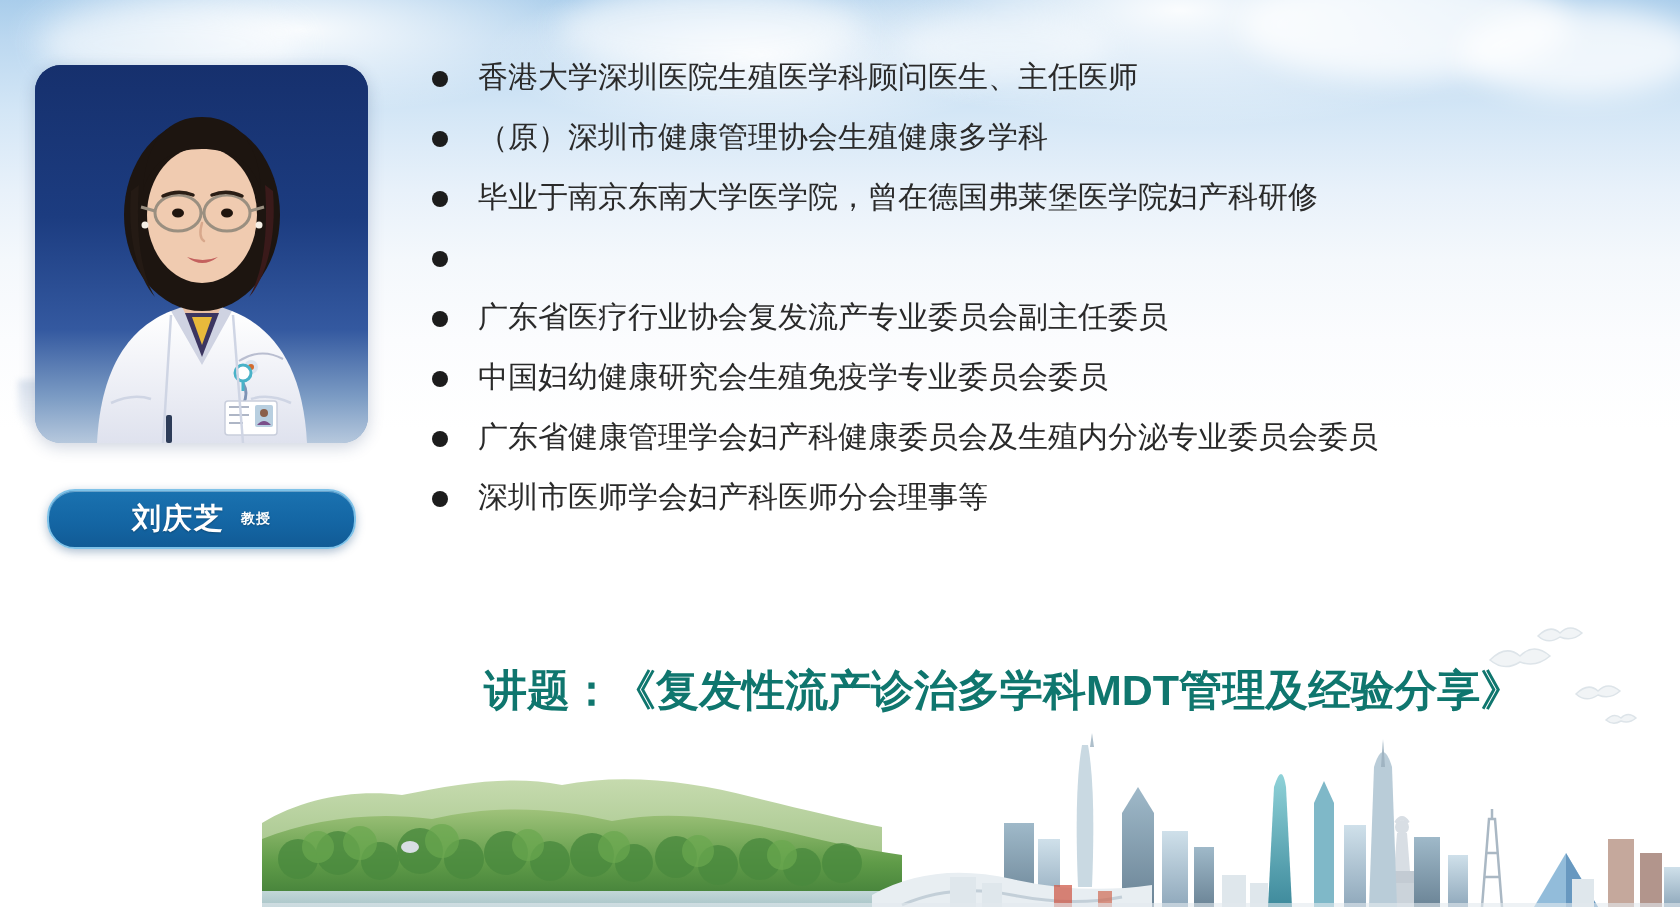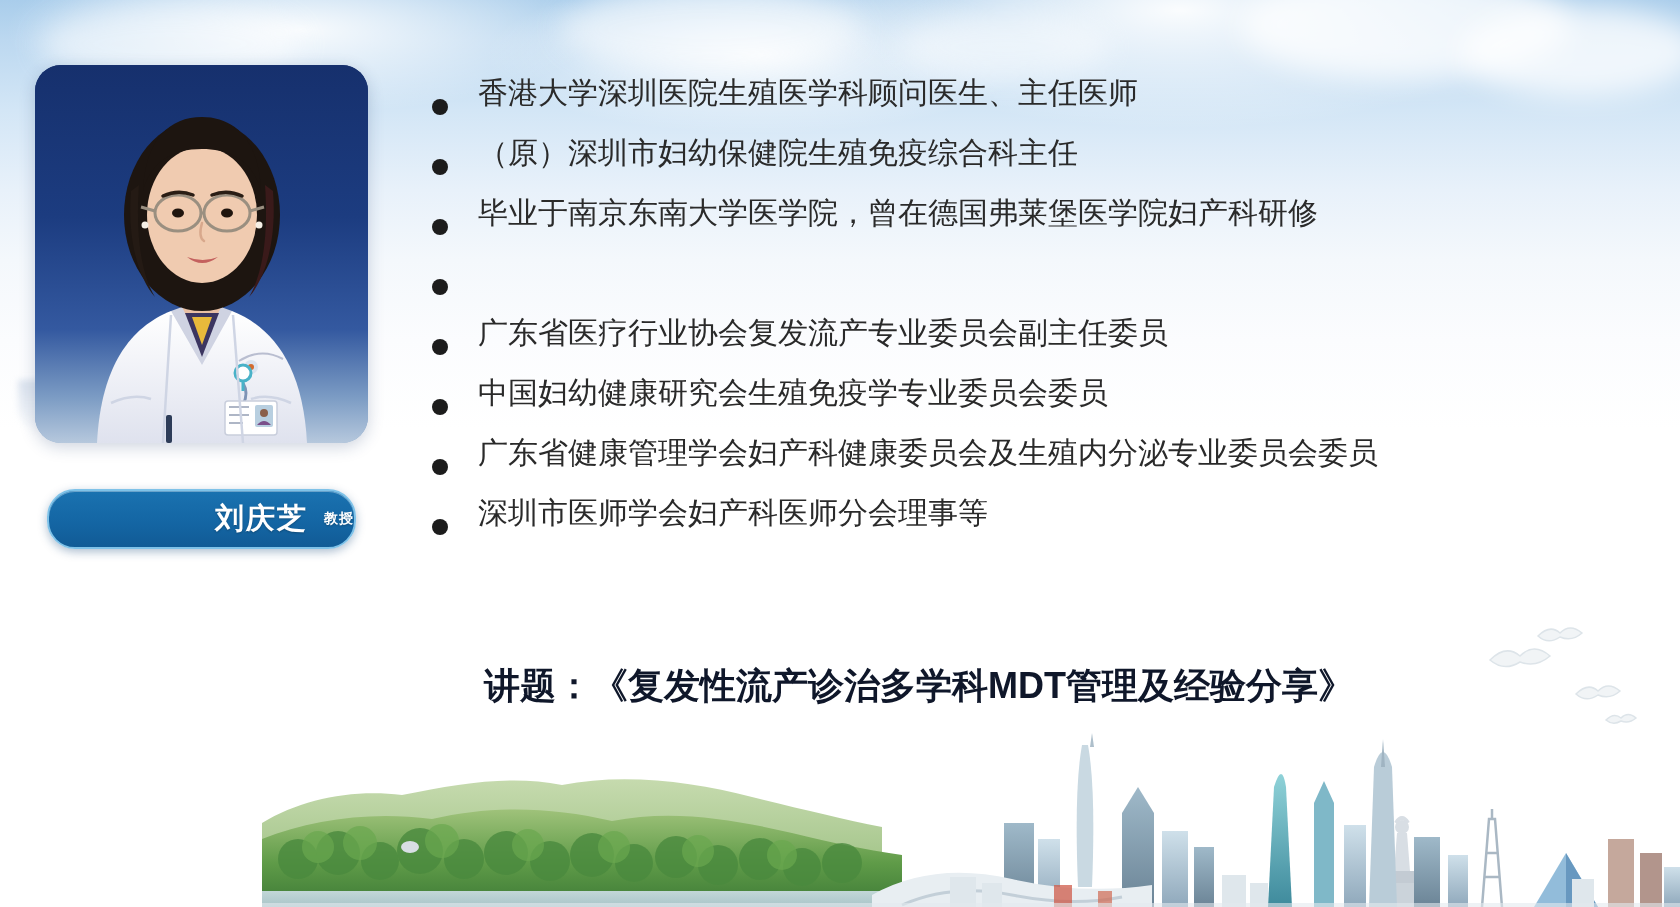--- a/index.html
+++ b/index.html
@@ -83,21 +83,21 @@
     left: 47px;
     top: 489px;
     width: 305px;
     height: 56px;
     border-radius: 28px;
     background: linear-gradient(to bottom, #1a72b0 0%, #1466a4 55%, #115b96 100%);
     border: 2px solid #7fc2e8;
     box-shadow: 0 3px 10px rgba(20,70,120,0.35), inset 0 1px 0 rgba(255,255,255,0.35);
     display: flex;
     align-items: center;
-    justify-content: flex-end;
+    justify-content: center;
     gap: 16px;
   }
   .name-badge .nm {
     color: #ffffff;
     font-size: 29px;
     font-weight: bold;
     letter-spacing: 2px;
     text-shadow: 0 1px 2px rgba(0,0,0,0.25);
   }
   .name-badge .ttl {
@@ -110,21 +110,21 @@
 
   
   .bullets {
     position: absolute;
     left: 432px;
     top: 55px;
     width: 1225px;
   }
   .bullet-row {
     display: flex;
-    align-items: flex-end;
+    align-items: flex-start;
     height: 60px;
   }
   .bullet-dot {
     width: 16px;
     height: 16px;
     border-radius: 50%;
     background: #1c1c1c;
     margin-top: 16px;
     flex: 0 0 auto;
   }
@@ -135,23 +135,23 @@
     color: #2a2a2a;
     white-space: nowrap;
     letter-spacing: 0px;
   }
 
   
   .lecture-title {
     position: absolute;
     left: 484px;
     top: 662px;
-    font-size: 36px;
+    font-size: 43px;
     font-weight: bold;
-    color: #0f172a;
+    color: #0f766e;
     letter-spacing: 0px;
     white-space: nowrap;
   }
 
   
   .cityscape {
     position: absolute;
     left: 262px;
     bottom: 0;
     width: 1418px;
@@ -262,21 +262,21 @@
     <span class="ttl">教授</span>
   </div>
 
   <div class="bullets">
     <div class="bullet-row">
       <span class="bullet-dot"></span>
       <span class="bullet-text">香港大学深圳医院生殖医学科顾问医生、主任医师</span>
     </div>
     <div class="bullet-row">
       <span class="bullet-dot"></span>
-      <span class="bullet-text">（原）深圳市妇幼保健院生殖免疫综合科主任</span>
+      <span class="bullet-text">（原）深圳市健康管理协会生殖健康多学科</span>
     </div>
     <div class="bullet-row">
       <span class="bullet-dot"></span>
       <span class="bullet-text">毕业于南京东南大学医学院，曾在德国弗莱堡医学院妇产科研修</span>
     </div>
     <div class="bullet-row">
       <span class="bullet-dot"></span>
     </div>
     <div class="bullet-row">
       <span class="bullet-dot"></span>

